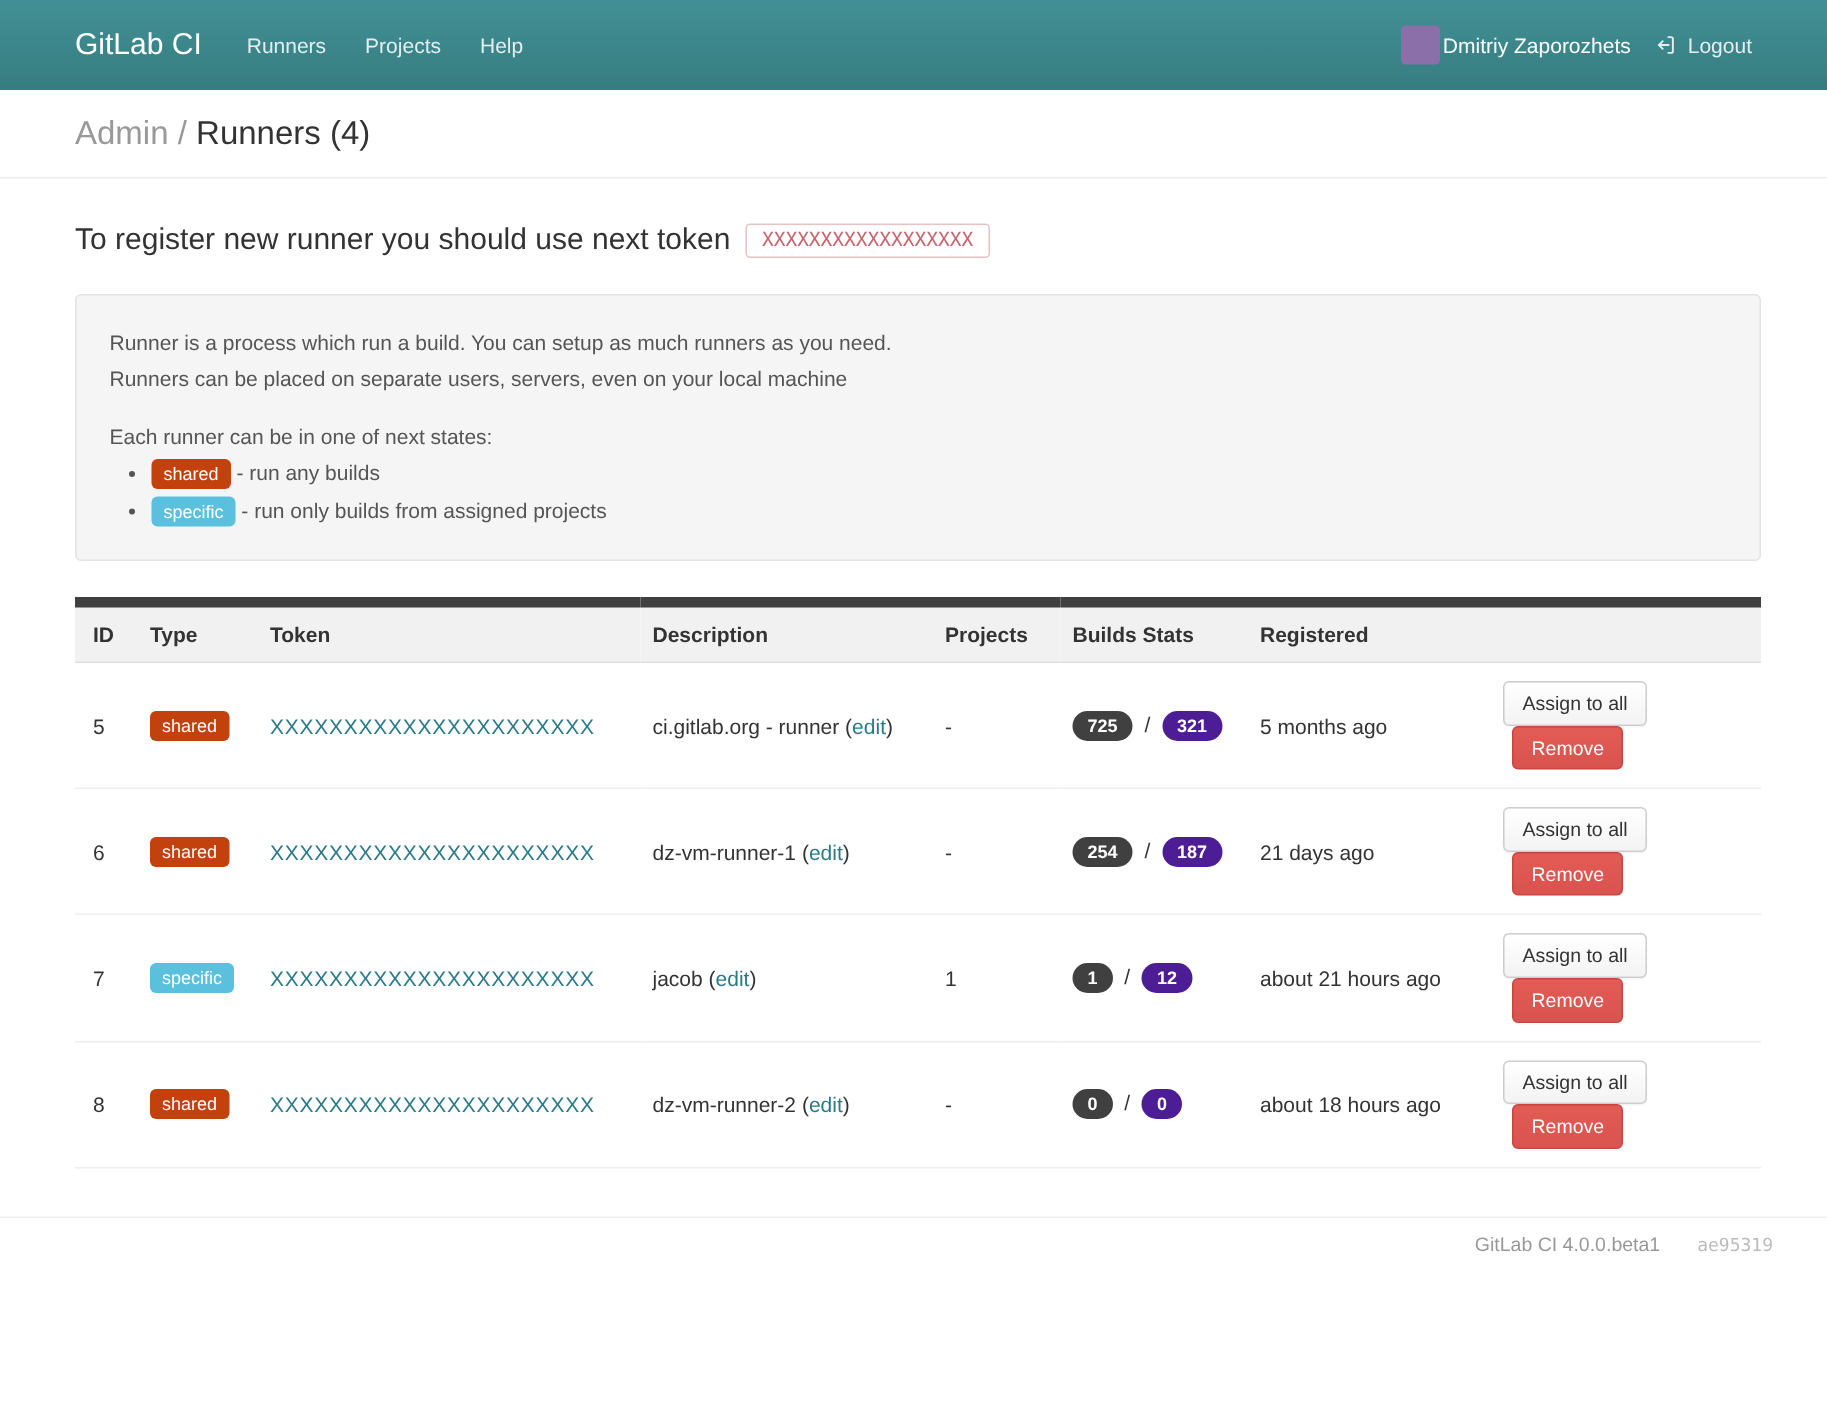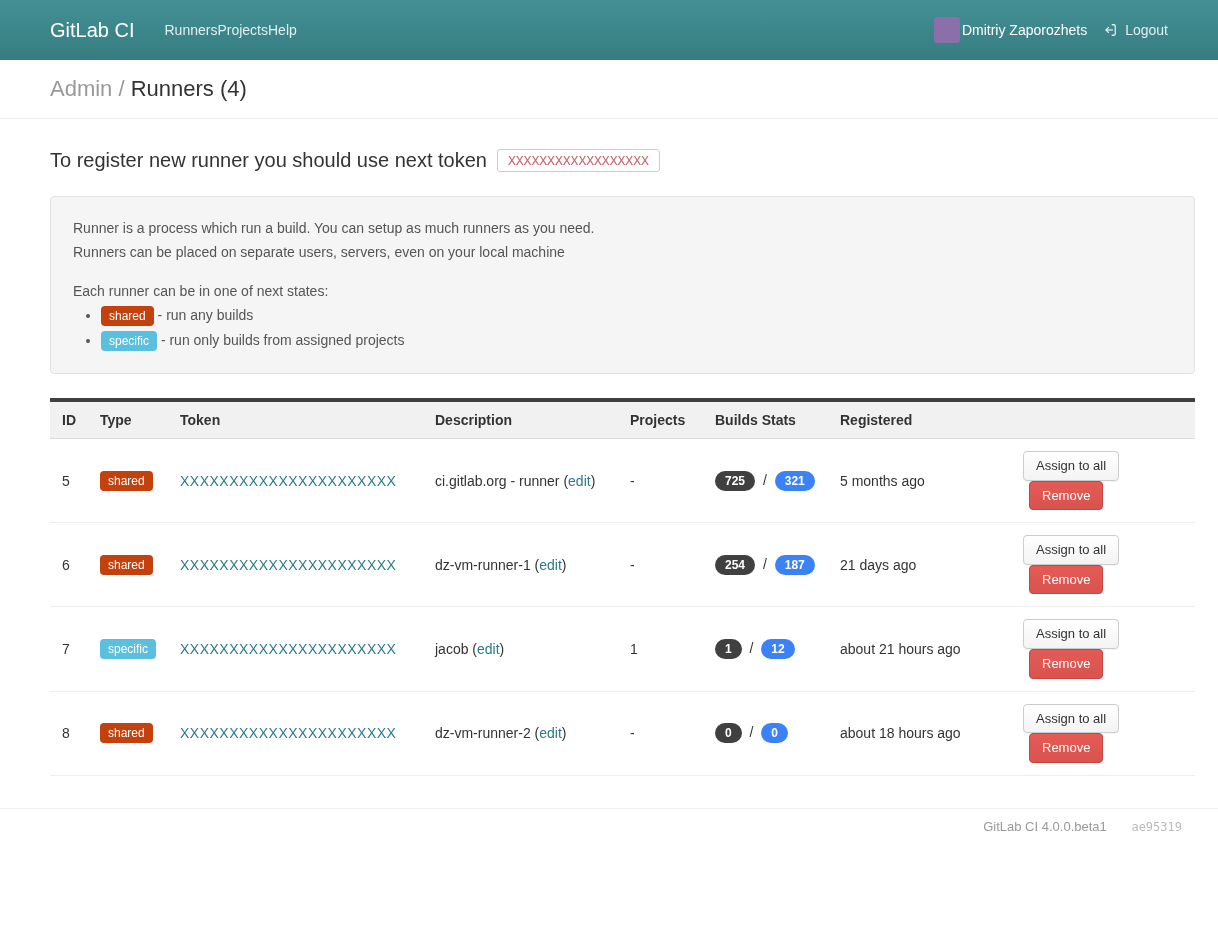--- a/index.html
+++ b/index.html
@@ -17,40 +17,40 @@
     align-items: center;
     padding: 0 50px;
     color: #fff;
   }
   .navbar .brand {
     font-size: 20px;
     font-weight: 400;
     margin-right: 30px;
     color: #fff;
   }
-  .navbar .nav-left { display: flex; }
+  .navbar .nav-left { display: flex; gap: 26px; }
   .navbar .nav-link { color: #e2eeef; cursor: pointer; font-size: 14px; }
   .navbar .nav-right { margin-left: auto; display: flex; align-items: center; gap: 16px; }
   .navbar .avatar {
     width: 26px; height: 26px; border-radius: 3px;
     background: #8a6fa8; display:inline-block;
     margin-right: -8px;
   }
   .navbar .user { display:flex; align-items:center; gap:10px; }
   .navbar .logout { display:flex; align-items:center; gap:8px; color:#e2eeef; cursor:pointer;}
   .logout-icon { width:14px; height:14px; display:inline-block; }
 
   .page-header {
     padding: 16px 50px;
     border-bottom: 1px solid #eee;
   }
   .breadcrumb { font-size: 22px; color:#333; font-weight:500;}
   .breadcrumb .muted { color:#999; }
 
-  .content { padding: 30px 23px 0 50px; }
+  .content { padding: 30px 44px 0 50px; }
   .intro { display:flex; align-items:center; gap:10px; margin-bottom:24px; }
   .intro-text { font-size: 20px; color:#333; }
   .token-box {
     border:1px solid #e6c3c3; background:#fff; color:#c7646c;
     padding:3px 10px; border-radius:3px; font-family: Menlo, Monaco, Consolas, monospace;
     font-size:13px;
   }
 
   .well {
     background:#f5f5f5; border:1px solid #e3e3e3; border-radius:4px;
@@ -63,39 +63,39 @@
 
   .label {
     display:inline-block; padding:2px 8px; border-radius:4px; color:#fff;
     font-size:12px; line-height:16px;
   }
   .label-shared { background:#c2410c; }
   .label-specific { background:#5bc0de; }
 
   .table { width:100%; border-collapse:collapse; }
   .table thead th {
-    background:#f1f1f1; border-top:4px solid #404040; border-bottom:1px solid #ddd;
+    background:#f1f1f1; border-top:7px solid #404040; border-bottom:1px solid #ddd;
     text-align:left; padding:10px 8px; font-weight:700; font-size:14px; color:#333;
   }
   .table tbody td {
     padding:12px 8px; border-bottom:1px solid #eee; vertical-align:middle;
   }
   .table thead th:first-child,
   .table tbody td:first-child { padding-left:12px; }
   .table tbody td:last-child { text-align:left; padding-right:8px; }
   .token-link { color:#2b7a8a; cursor:pointer; font-family: sans-serif; letter-spacing:0.5px;}
   .desc-text { color:#333; }
   .edit-link { color:#2b7a8a; cursor:pointer; }
 
   .pill {
     display:inline-block; padding:3px 10px; border-radius:10px; color:#fff;
     font-weight:700; font-size:12px; min-width:20px; text-align:center;
   }
   .pill-green { background:#404040; }
-  .pill-red { background:#3b82f6; }
+  .pill-red { background:#4c1d95; }
   .stats-sep { margin:0 4px; color:#333; }
 
   .btn {
     display:inline-block; padding:6px 12px; border-radius:4px; font-size:13px;
     cursor:pointer; border:1px solid transparent; line-height:1.2;
   }
   .btn-default {
     background:linear-gradient(#fff,#f3f3f3); border-color:#ccc; color:#333;
     box-shadow:0 1px 0 rgba(0,0,0,0.04);
   }

